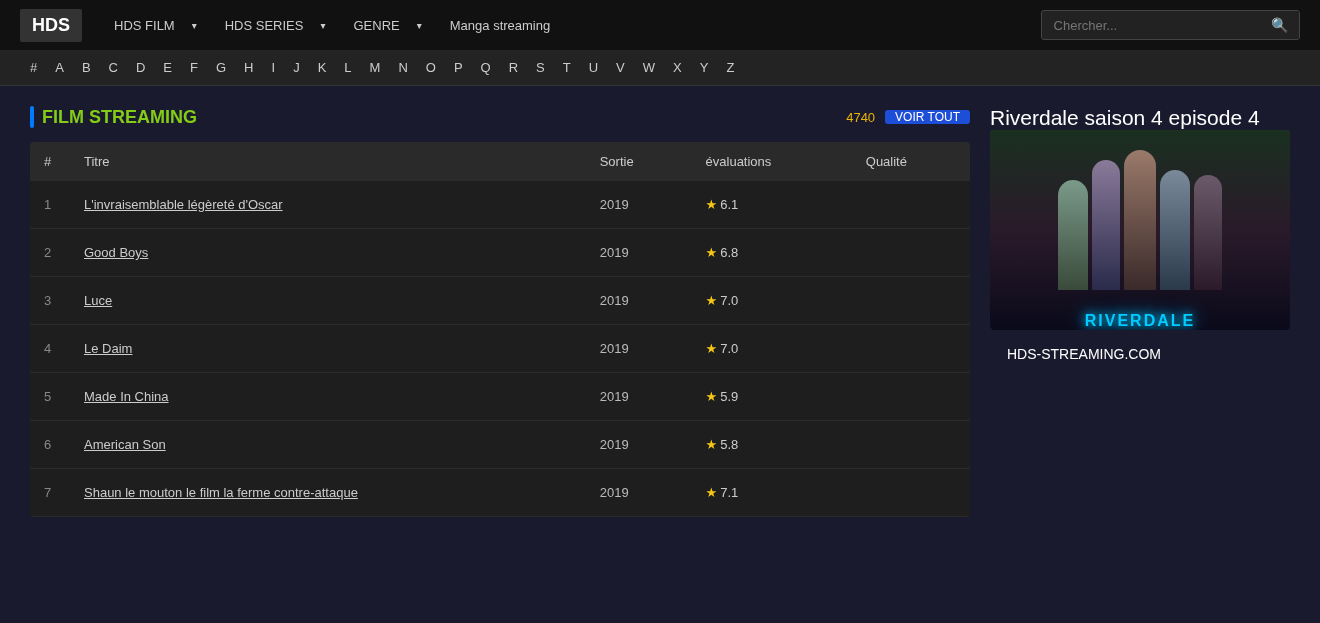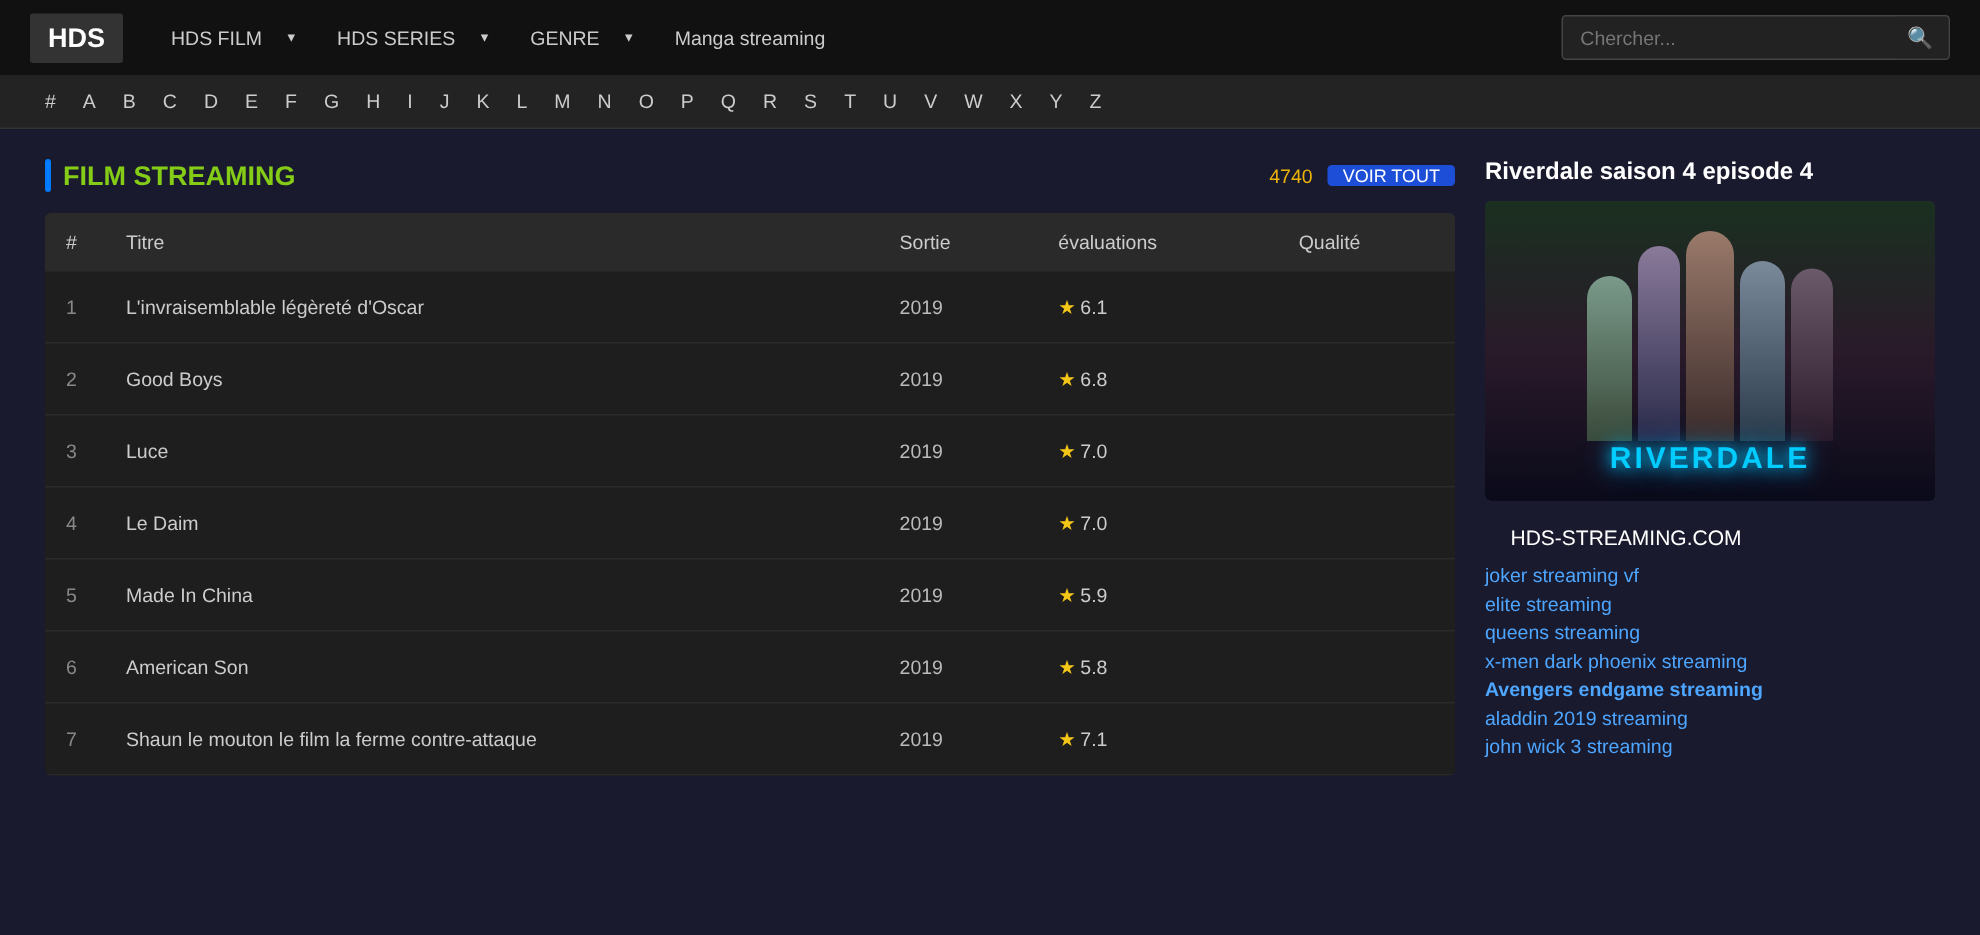--- a/index.html
+++ b/index.html
@@ -156,40 +156,40 @@
     .film-table tbody tr {
       border-bottom: 1px solid #2a2a2a;
     }
     .film-table tbody td {
       padding: 16px 14px;
       color: #bbb;
       font-size: 13px;
     }
     .film-table tbody td.title-cell {
       color: #ccc;
+      text-decoration: underline;
     }
     .film-table tbody td.num-cell {
       color: #888;
       width: 40px;
     }
     .film-table tbody td.rating-cell {
       color: #ccc;
     }
     .star { color: #f5c518; margin-right: 3px; }
 
     
     .sidebar-right {
       width: 300px;
       min-width: 280px;
     }
     .sidebar-title {
       color: #fff;
-      font-size: 16px;
-      font-weight: bold;
-      margin-bottom: 10px;
+      font-size: 21px;
+      font-weight: normal;
     }
     .sidebar-image {
       width: 100%;
       height: 200px;
       background: linear-gradient(135deg, #1a3a2a 0%, #2d4a3a 30%, #3a2a3a 60%, #1a1a2e 100%);
       border-radius: 4px;
       overflow: hidden;
       position: relative;
       display: flex;
       align-items: flex-end;
@@ -206,25 +206,25 @@
       top: 10px;
       left: 0; right: 0;
       display: flex;
       justify-content: center;
       gap: 4px;
       align-items: flex-end;
       height: 150px;
     }
     .riverdale-text {
       position: absolute;
-      bottom: 16px;
+      bottom: 0;
       left: 0; right: 0;
       text-align: center;
       color: #00ccff;
-      font-size: 20px;
+      font-size: 16px;
       font-weight: bold;
       text-shadow: 0 0 10px #00ccff, 0 0 20px #00aaff;
       letter-spacing: 2px;
     }
     .hds-domain {
       color: #fff;
       font-size: 14px;
       font-weight: normal;
       margin-bottom: 10px;
       padding-left: 17px;
@@ -387,24 +387,15 @@
         <div style="width:30px;height:110px;background:linear-gradient(to bottom,#7a9a8a,#3a4a3a);border-radius:15px 15px 0 0;"></div>
         <div style="width:28px;height:130px;background:linear-gradient(to bottom,#8a7a9a,#2a2a4a);border-radius:14px 14px 0 0;"></div>
         <div style="width:32px;height:140px;background:linear-gradient(to bottom,#9a7a6a,#3a2a2a);border-radius:16px 16px 0 0;"></div>
         <div style="width:30px;height:120px;background:linear-gradient(to bottom,#7a8a9a,#2a3a4a);border-radius:15px 15px 0 0;"></div>
         <div style="width:28px;height:115px;background:linear-gradient(to bottom,#6a5a6a,#2a1a2a);border-radius:14px 14px 0 0;"></div>
       </div>
       <div class="riverdale-text">RIVERDALE</div>
     </div>
 
     <div class="hds-domain">HDS-STREAMING.COM</div>
-    <div class="sidebar-links" id="sidebar-links">
-        <a href="#">joker streaming vf</a>
-        <a href="#">elite streaming</a>
-        <a href="#">queens streaming</a>
-        <a href="#">x-men dark phoenix streaming</a>
-        <a href="#" class="bold-link">Avengers endgame streaming</a>
-        <a href="#">aladdin 2019 streaming</a>
-        <a href="#">john wick 3 streaming</a>
-      </div>
   </div>
 
 </div>
 
 </body></html>

